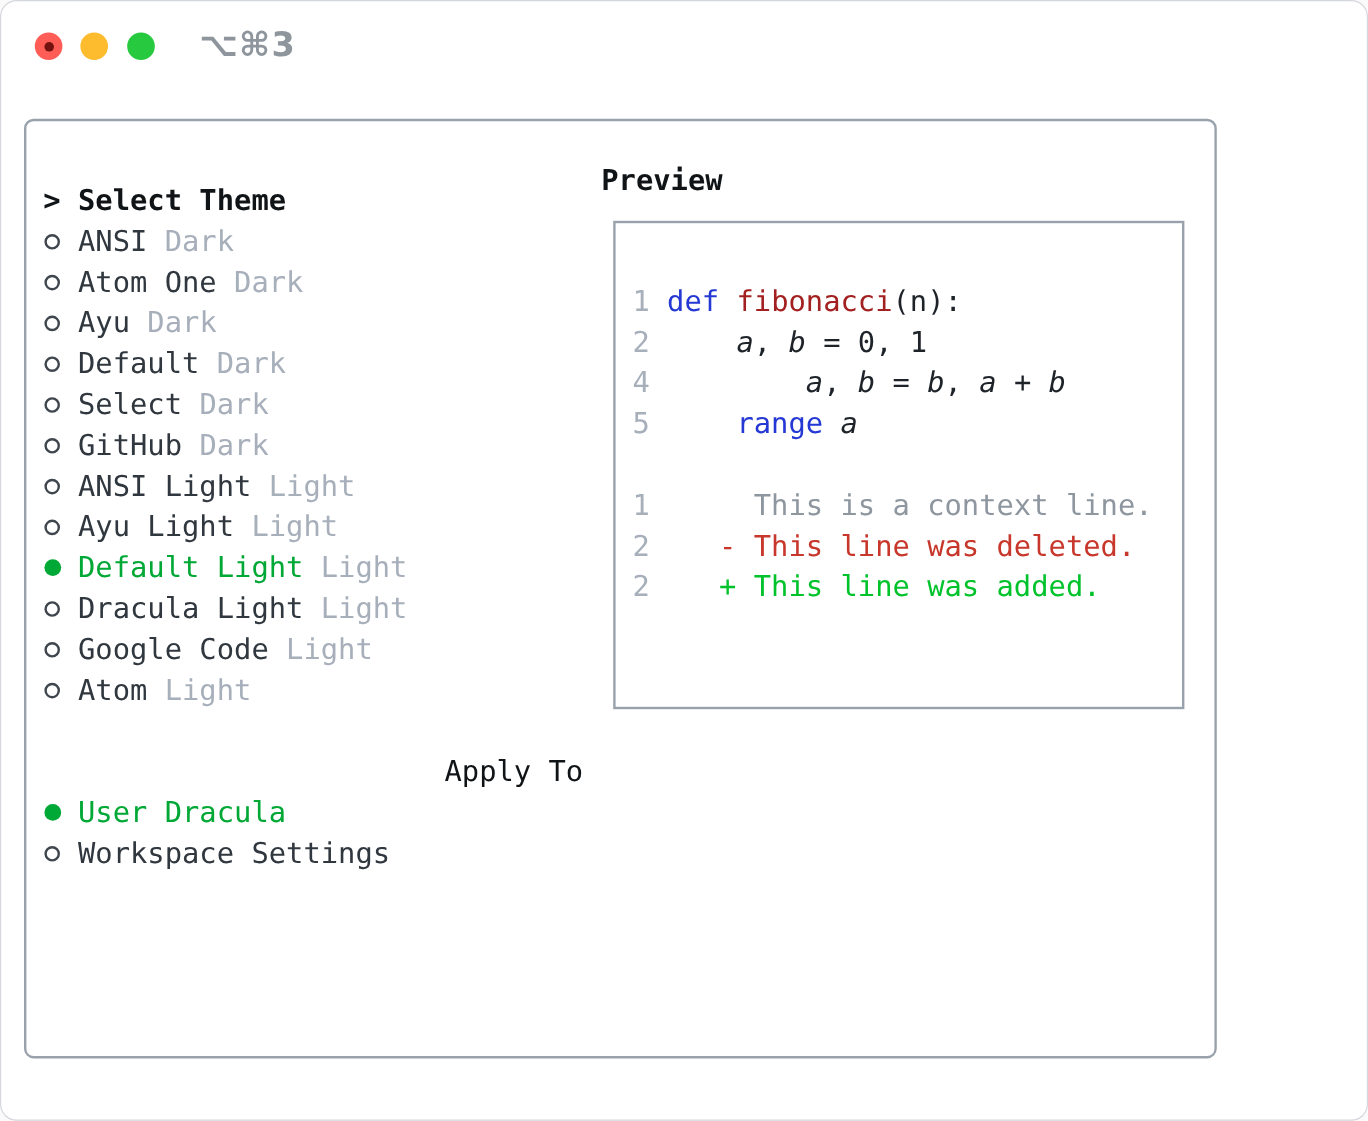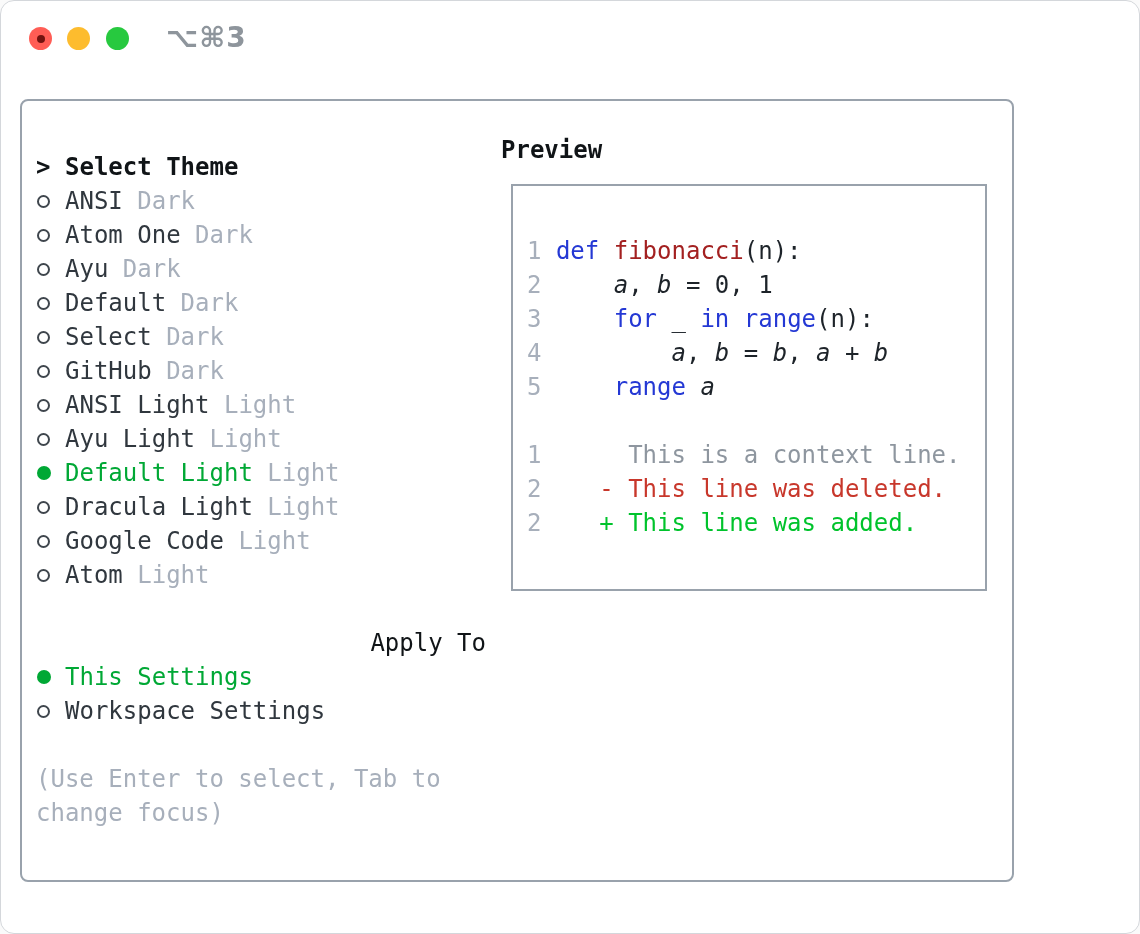--- a/index.html
+++ b/index.html
@@ -170,41 +170,36 @@
         </div>
 
       <div class="row apply-header">
         <span class="marker"></span>
         <span class="htext">Apply To</span>
       </div>
 
       <div id="apply-list">
           <div class="row">
             <span class="marker"><span class="circ sel"></span></span>
-            <span class="tname selgreen">This Settings</span>
+            <span class="tname selgreen">User Dracula</span>
           </div>
           <div class="row">
             <span class="marker"><span class="circ"></span></span>
             <span class="tname">Workspace Settings</span>
           </div>
         </div>
 
-      <div class="help-block" id="help-block">
-          <div class="help-line">(Use Enter to select, Tab to</div>
-          <div class="help-line">change focus)</div>
-        </div>
     </div>
 
     <div class="col right-col">
       <div class="preview-title">Preview</div>
       <div class="preview-box">
         <div id="preview-lines">
             <div class="pline"><span class="num">1</span><span class="sp"> </span><span class="sk">def</span><span class="sp"> </span><span class="sf">fibonacci</span><span class="sp">(n):</span></div>
             <div class="pline"><span class="num">2</span><span class="sp">     </span><span class="sv">a</span><span class="sp">, </span><span class="sv">b</span><span class="sp"> = 0, 1</span></div>
-            <div class="pline"><span class="num">3</span><span class="sp">     </span><span class="sk">for</span><span class="sp"> _ </span><span class="sk">in</span><span class="sp"> </span><span class="sk">range</span><span class="sp">(n):</span></div>
             <div class="pline"><span class="num">4</span><span class="sp">         </span><span class="sv">a</span><span class="sp">, </span><span class="sv">b</span><span class="sp"> = </span><span class="sv">b</span><span class="sp">, </span><span class="sv">a</span><span class="sp"> + </span><span class="sv">b</span></div>
             <div class="pline"><span class="num">5</span><span class="sp">     </span><span class="sk">range</span><span class="sp"> </span><span class="sv">a</span></div>
             <div class="pline gap"><span class="num">1</span><span class="sctx">      This is a context line.</span></div>
             <div class="pline"><span class="num">2</span><span class="sdel">    - This line was deleted.</span></div>
             <div class="pline"><span class="num">2</span><span class="sadd">    + This line was added.</span></div>
           </div>
       </div>
     </div>
 
   </div>

